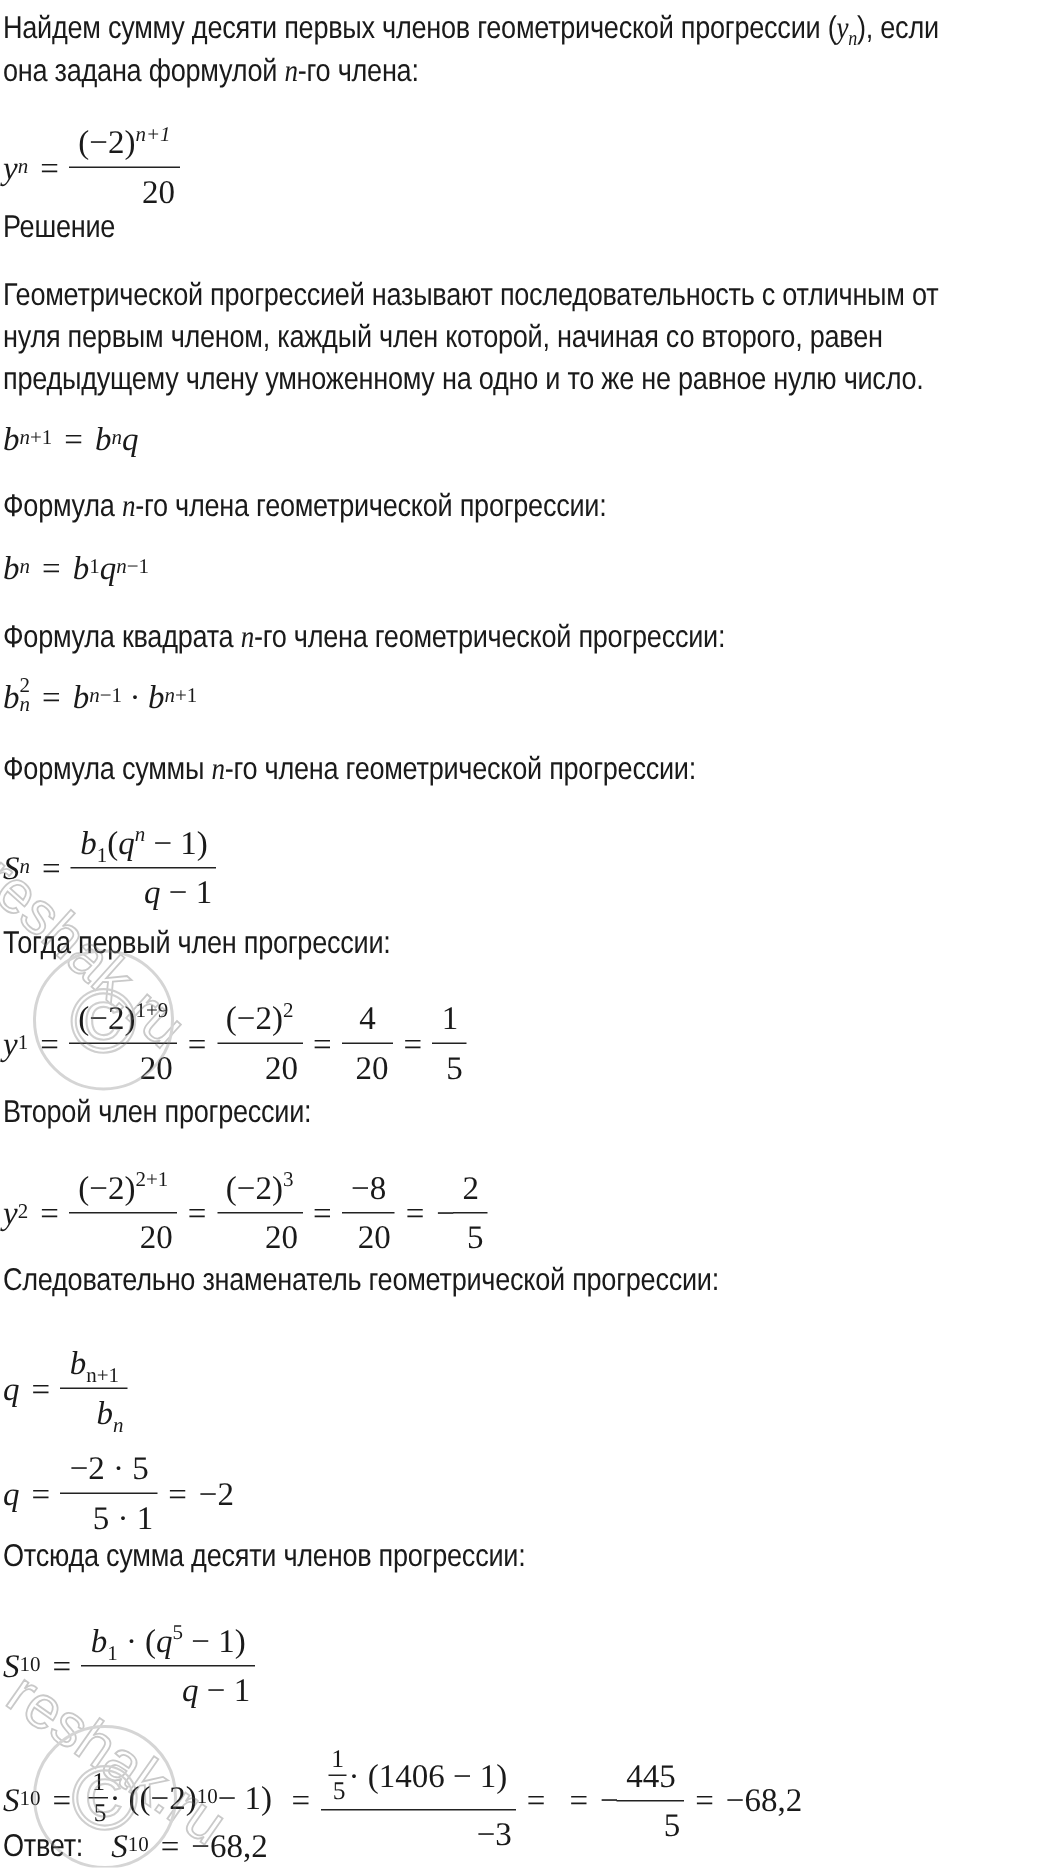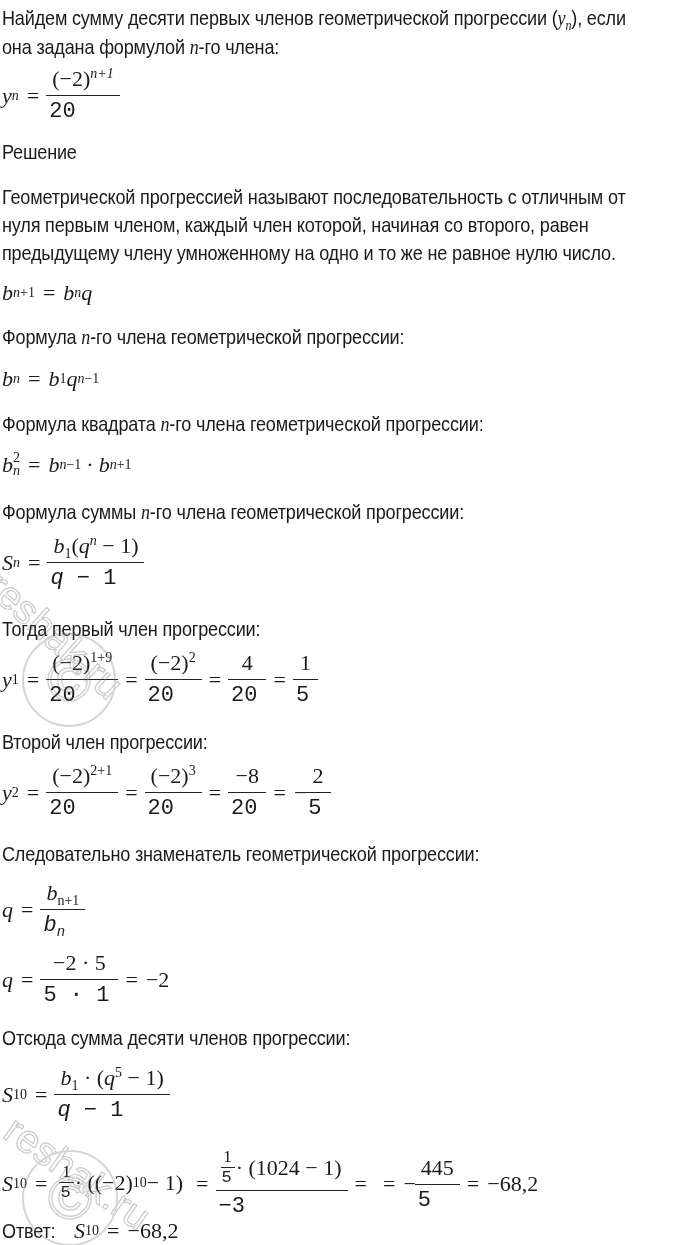--- a/index.html
+++ b/index.html
@@ -18,23 +18,23 @@
     .txt.cond { transform: scaleX(0.86); }
     .m { font-family: "Liberation Serif", "DejaVu Serif", serif; font-style: italic; }
     .formula {
       position: absolute; left: 2px; font-family: "Liberation Serif", "DejaVu Serif", serif;
       font-size: 22px; display: flex; align-items: center; white-space: nowrap;
     }
     .var { font-style: italic; }
     sub, sup { font-size: 14px; font-style: normal; line-height: 0; }
     sub .var, sup .var { font-style: italic; }
     .eq { margin: 0 8px; font-style: normal; }
-    .frac { display: inline-flex; flex-direction: column; align-items: center; vertical-align: middle; margin: 0 2px; }
+    .frac { display: inline-flex; flex-direction: column; align-items: center; vertical-align: middle; margin: 16px 2px; }
     .frac .num { padding: 0 3px 3px 3px; line-height: 26px; }
-    .frac .den { padding: 3px 3px 0 3px; line-height: 26px; border-top: 1.6px solid #222; width: 100%; text-align: left; font-family: Liberation Mono, monospace; }
+    .frac .den { padding: 3px 3px 0 3px; line-height: 26px; border-top: 1.6px solid #222; width: 100%; text-align: right; }
     .small-frac { display: inline-flex; flex-direction: column; align-items: center; vertical-align: middle; font-size: 17px; margin-right: 2px; }
     .small-frac .num { line-height: 18px; padding: 0 1px 1px; }
     .small-frac .den { line-height: 18px; border-top: 1.3px solid #222; padding: 1px 1px 0; }
     .watermark {
       position: absolute; pointer-events: none; opacity: 0.35;
       font-family: "Liberation Sans", "DejaVu Sans", sans-serif;
     }
     .wm-text {
       position: absolute; font-size: 40px; color: transparent;
       -webkit-text-stroke: 1.2px #666; transform-origin: left top; white-space: nowrap;
@@ -223,21 +223,21 @@
           <span> − 1)</span>
         </span>
     </span>
     <span class="eq">=</span>
     <span class="frac">
       <span class="num" style="display:flex;align-items:center;">
           <span class="small-frac">
             <span class="num">1</span>
             <span class="den">5</span>
           </span>
-          <span> · (1024 − 1)</span>
+          <span> · (1406 − 1)</span>
         </span>
       <span class="den">−3</span>
     </span>
     <span class="eq">=</span>
     <span class="eq">=</span>
     <span>−</span>
     <span class="frac">
         <span class="num">445</span>
         <span class="den">5</span>
       </span>

